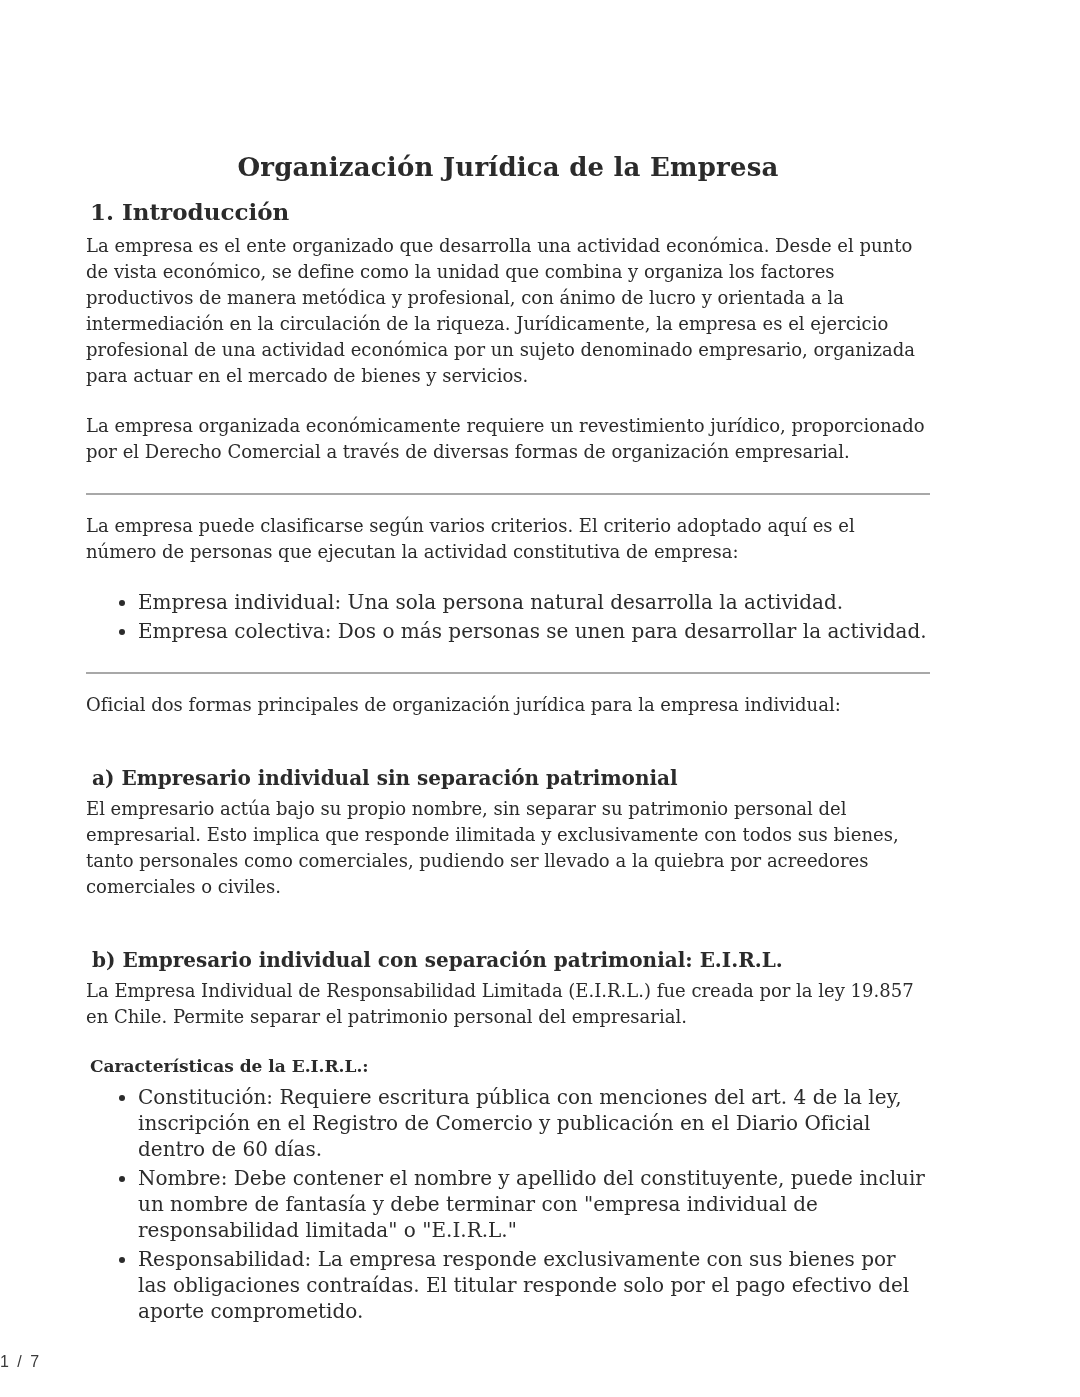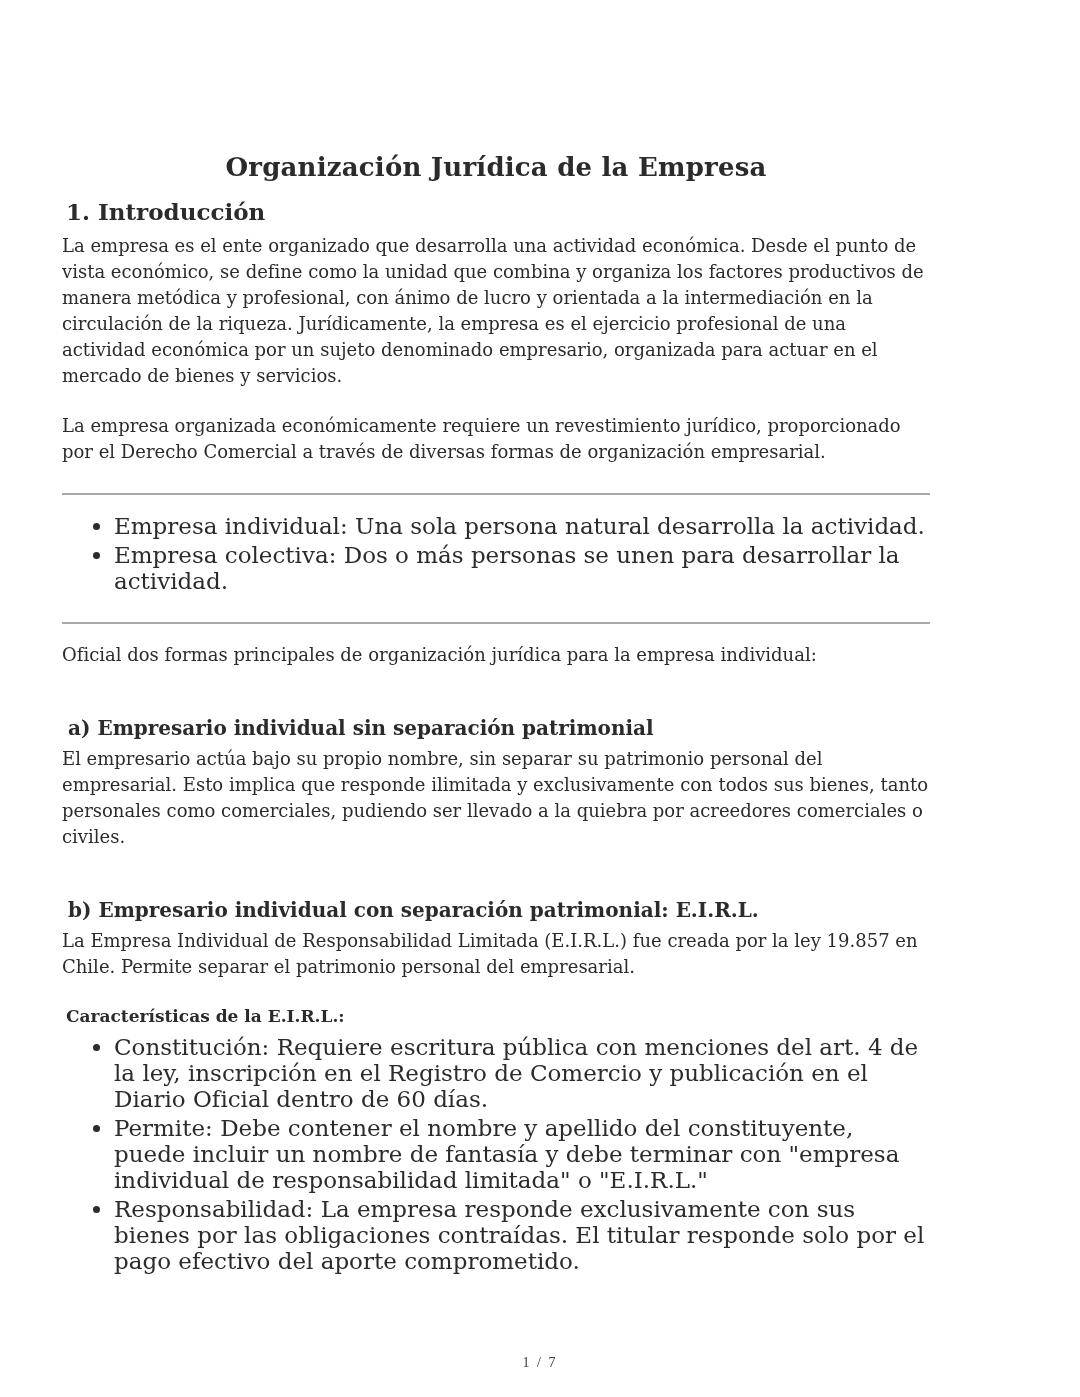--- a/index.html
+++ b/index.html
@@ -12,21 +12,21 @@
     height: 1397px;
     position: relative;
     overflow: hidden;
     font-family: "DejaVu Serif", "Liberation Serif", serif;
     color: #2b2b2b;
   }
   .page {
     box-sizing: border-box;
     width: 1080px;
     height: 1397px;
-    padding: 152px 150px 0 62px;
+    padding: 152px 150px 0 86px;
   }
   h1.doc-title {
     font-size: 26px;
     font-weight: bold;
     text-align: center;
     margin: 0 0 16px 0;
     letter-spacing: 0.2px;
   }
   h2.section-heading {
     font-size: 23px;
@@ -47,39 +47,38 @@
     padding-left: 4px;
   }
   p.body-text {
     font-size: 18px;
     line-height: 26px;
     margin: 0 0 24px 0;
   }
   ul.bullet-list {
     margin: 0 0 24px 0;
     padding-left: 52px;
-    font-size: 23px;
+    font-size: 20px;
     line-height: 26px;
   }
   ul.bullet-list li {
     margin-bottom: 3px;
   }
   hr.section-rule {
     border: none;
     border-top: 2px solid #a8a8a8;
     margin: 28px 0 18px 0;
   }
   .page-footer {
     position: absolute;
     left: 0;
     right: 0;
     bottom: 26px;
-    text-align: center;
-    font-family: Liberation Serif, serif;
-    font-size: 14px;
+    font-family: Liberation Sans, sans-serif;
+    font-size: 16px;
     color: #3a3a3a;
     letter-spacing: 2px;
   }
   b { font-weight: normal; }
 </style>
 </head>
 <body>
 
 <div class="page">
 
@@ -87,41 +86,42 @@
 
   <section>
     <h2 class="section-heading">1. Introducción</h2>
     <p class="body-text">La <b>empresa</b> es el ente organizado que desarrolla una actividad económica. Desde el punto de vista económico, se define como la unidad que combina y organiza los factores productivos de manera metódica y profesional, con ánimo de lucro y orientada a la intermediación en la circulación de la riqueza. Jurídicamente, la empresa es el ejercicio profesional de una actividad económica por un sujeto denominado <b>empresario</b>, organizada para actuar en el mercado de bienes y servicios.</p>
     <p class="body-text">La empresa organizada económicamente requiere un <b>revestimiento jurídico</b>, proporcionado por el <b>Derecho Comercial</b> a través de diversas formas de organización empresarial.</p>
   </section>
 
   <hr class="section-rule">
 
   <section>
+    <p class="body-text">La empresa puede clasificarse según varios criterios. El criterio adoptado aquí es el <b>número de personas</b> que ejecutan la actividad constitutiva de empresa:</p>
     <ul class="bullet-list">
       <li><b>Empresa individual:</b> Una sola persona natural desarrolla la actividad.</li>
       <li><b>Empresa colectiva:</b> Dos o más personas se unen para desarrollar la actividad.</li>
     </ul>
   </section>
 
   <hr class="section-rule">
 
   <section>
     <p class="body-text">Oficial dos formas principales de organización jurídica para la empresa individual:</p>
 
     <h3 class="sub-heading">a) Empresario individual sin separación patrimonial</h3>
     <p class="body-text">El empresario actúa bajo su propio nombre, sin separar su patrimonio personal del empresarial. Esto implica que responde <b>ilimitada y exclusivamente</b> con todos sus bienes, tanto personales como comerciales, pudiendo ser llevado a la quiebra por acreedores comerciales o civiles.</p>
 
     <h3 class="sub-heading">b) Empresario individual con separación patrimonial: E.I.R.L.</h3>
     <p class="body-text">La <b>Empresa Individual de Responsabilidad Limitada (E.I.R.L.)</b> fue creada por la ley 19.857 en Chile. Permite separar el patrimonio personal del empresarial.</p>
 
     <h4 class="minor-heading">Características de la E.I.R.L.:</h4>
     <ul class="bullet-list">
       <li><b>Constitución:</b> Requiere escritura pública con menciones del art. 4 de la ley, inscripción en el Registro de Comercio y publicación en el Diario Oficial dentro de 60 días.</li>
-      <li><b>Permite:</b> Debe contener el nombre y apellido del constituyente, puede incluir un nombre de fantasía y debe terminar con "empresa individual de responsabilidad limitada" o "E.I.R.L."</li>
+      <li><b>Nombre:</b> Debe contener el nombre y apellido del constituyente, puede incluir un nombre de fantasía y debe terminar con "empresa individual de responsabilidad limitada" o "E.I.R.L."</li>
       <li><b>Responsabilidad:</b> La empresa responde exclusivamente con sus bienes por las obligaciones contraídas. El titular responde solo por el pago efectivo del aporte comprometido.</li>
 
     </ul>
   </section>
 
 </div>
 
 <div class="page-footer">1 / 7</div>
 
 </body></html>

